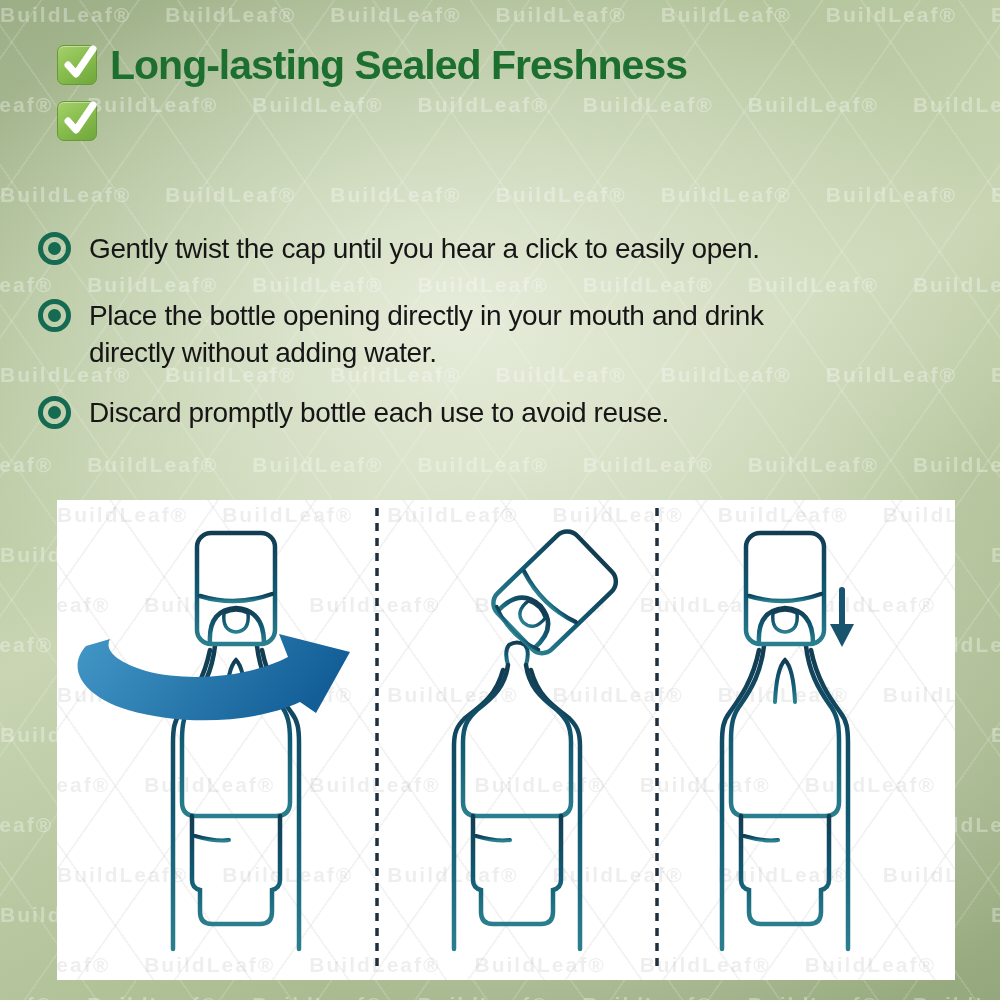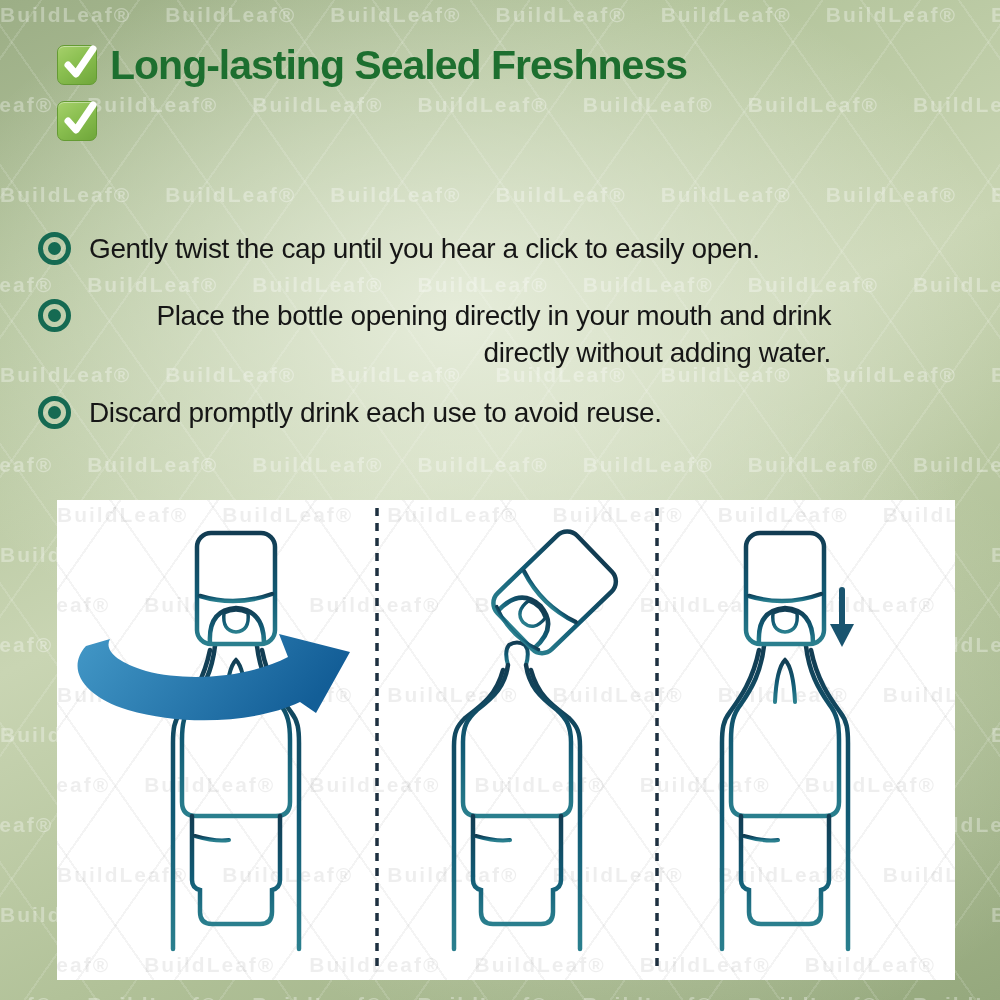--- a/index.html
+++ b/index.html
@@ -32,21 +32,21 @@
   .feature-row{display:flex;align-items:center;gap:13px;margin-bottom:14px;height:42px;padding-left:19px;}
   .checkbox{
     width:38px;height:38px;border-radius:7px;flex:0 0 38px;
     background:linear-gradient(145deg,#a6d06b 0%,#8abf50 45%,#6fa63a 100%);
     border:1px solid #649b33;box-shadow:inset 0 1px 0 rgba(255,255,255,.4);
     position:relative;
   }
   .checkbox svg{position:absolute;left:2px;top:-2px;overflow:visible;}
   .feature-label{font-size:41px;font-weight:bold;color:#1d6f2f;letter-spacing:-1px;white-space:nowrap;}
   
-  .instructions{position:absolute;left:38px;top:231px;z-index:3;text-align:right;}
+  .instructions{position:absolute;left:38px;top:231px;z-index:3;}
   .instr-row{display:flex;align-items:flex-start;gap:18px;margin-bottom:31px;}
   .instr-row.gap-lg{margin-bottom:24px;}
   .bullseye{
     width:33px;height:33px;flex:0 0 33px;border:5px solid #156a52;border-radius:50%;
     box-sizing:border-box;position:relative;margin-top:1px;
   }
   .bullseye::after{
     content:"";position:absolute;left:50%;top:50%;width:13px;height:13px;margin:-6.5px 0 0 -6.5px;
     border-radius:50%;background:#156a52;
   }
@@ -102,21 +102,21 @@
     <div class="instr-row">
       <span class="bullseye"></span>
       <span class="instr-text">Gently twist the cap until you hear a click to easily open.</span>
     </div>
     <div class="instr-row gap-lg">
       <span class="bullseye"></span>
       <span class="instr-text">Place the bottle opening directly in your mouth and drink directly without adding water.</span>
     </div>
     <div class="instr-row">
       <span class="bullseye"></span>
-      <span class="instr-text">Discard promptly drink each use to avoid reuse.</span>
+      <span class="instr-text">Discard promptly bottle each use to avoid reuse.</span>
     </div>
   </div>
 
   <div class="diagram-panel">
     <div class="watermark on-white">
         <div class="wm-row"><span>BuildLeaf®</span><span>BuildLeaf®</span><span>BuildLeaf®</span><span>BuildLeaf®</span><span>BuildLeaf®</span><span>BuildLeaf®</span></div>
         <div class="wm-row" style="margin-left:-78px"><span>BuildLeaf®</span><span>BuildLeaf®</span><span>BuildLeaf®</span><span>BuildLeaf®</span><span>BuildLeaf®</span><span>BuildLeaf®</span></div>
         <div class="wm-row"><span>BuildLeaf®</span><span>BuildLeaf®</span><span>BuildLeaf®</span><span>BuildLeaf®</span><span>BuildLeaf®</span><span>BuildLeaf®</span></div>
         <div class="wm-row" style="margin-left:-78px"><span>BuildLeaf®</span><span>BuildLeaf®</span><span>BuildLeaf®</span><span>BuildLeaf®</span><span>BuildLeaf®</span><span>BuildLeaf®</span></div>
         <div class="wm-row"><span>BuildLeaf®</span><span>BuildLeaf®</span><span>BuildLeaf®</span><span>BuildLeaf®</span><span>BuildLeaf®</span><span>BuildLeaf®</span></div>

